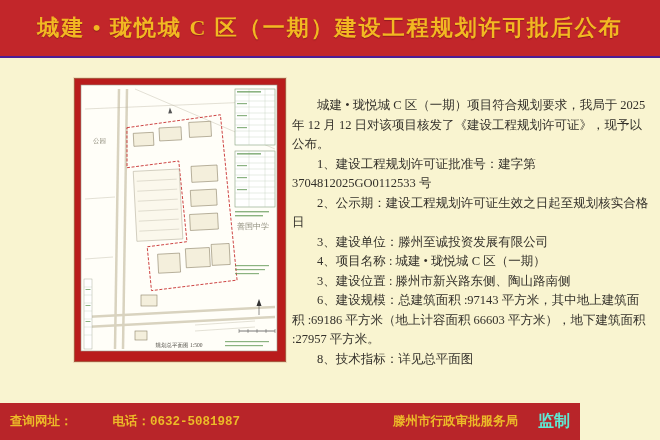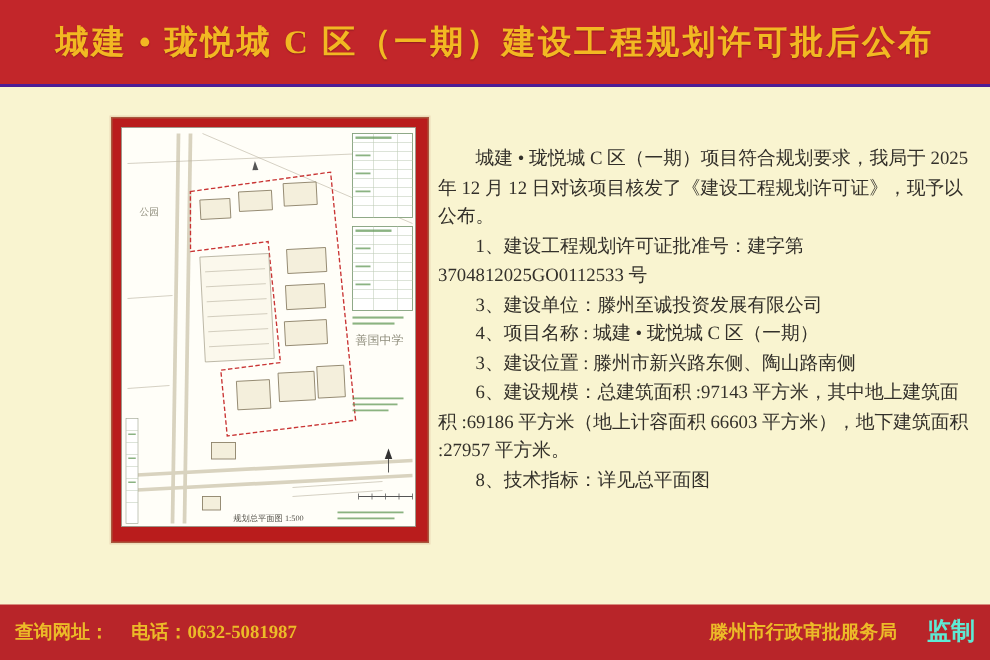--- a/index.html
+++ b/index.html
@@ -30,27 +30,27 @@
     position:absolute;left:292px;top:96px;width:358px;
     color:#33302a;font-size:12.5px;line-height:19.5px;
   }
   .notice .ntitle{
     text-align:center;font-weight:bold;font-size:14px;letter-spacing:3px;
     margin:0 0 6px 0;color:#2c2924;
   }
   .notice p{margin:0;text-indent:2em;}
   
   .ftr{
-    position:absolute;left:0;top:403px;width:660px;height:37px;
+    position:absolute;left:0;top:403px;width:580px;height:37px;
     background:#b82529;display:flex;align-items:center;
     padding:0 10px;box-sizing:border-box;
     font-size:12.5px;font-weight:bold;color:#ecba28;white-space:nowrap;
   }
   .ftr .url-group{display:flex;align-items:center;}
-  .ftr .phone{margin-left:15px;}
+  .ftr .phone{margin-left:40px;font-family:Liberation Mono, monospace;}
   .ftr .agency{margin-left:auto;}
   .ftr .seal{margin-left:20px;color:#5eead4;font-size:16px;}
   .ftr a{color:#ecba28;text-decoration:none;}
   
   .rline{stroke:#c93434;stroke-width:0.9;fill:none;stroke-dasharray:3 1.6;}
   .bld{fill:#f4efdc;stroke:#8d8269;stroke-width:0.6;}
   .road{stroke:#d9d3bf;stroke-width:2.5;fill:none;}
   .hair{stroke:#b8b2a0;stroke-width:0.4;fill:none;}
   .tbl{fill:#ffffff;stroke:#84a07c;stroke-width:0.6;}
   .trow{stroke:#bccab4;stroke-width:0.35;}
@@ -156,20 +156,21 @@
         <polygon points="184,220 186.5,227 181.5,227" fill="#333"></polygon>
         <path d="M164,252 h36" stroke="#555" stroke-width="0.8"></path>
         <path d="M164,250 v4 M173,250 v4 M182,250 v4 M191,250 v4 M200,250 v4" stroke="#555" stroke-width="0.5"></path>
       </g>
     </svg>
   </div>
 
   <div class="notice">
     <p>城建 • 珑悦城 C 区（一期）项目符合规划要求，我局于 2025 年 12 月 12 日对该项目核发了《建设工程规划许可证》，现予以公布。</p>
     <p>1、建设工程规划许可证批准号：建字第 3704812025GO0112533 号</p>
+    <p>2、公示期：建设工程规划许可证生效之日起至规划核实合格日</p>
     <p>3、建设单位：滕州至诚投资发展有限公司</p>
     <p>4、项目名称 : 城建 • 珑悦城 C 区（一期）</p>
     <p>3、建设位置 : 滕州市新兴路东侧、陶山路南侧</p>
     <p>6、建设规模：总建筑面积 :97143 平方米，其中地上建筑面积 :69186 平方米（地上计容面积 66603 平方米），地下建筑面积 :27957 平方米。</p>
     <p>8、技术指标：详见总平面图</p>
   </div>
 
   <div class="ftr">
     <span class="url-group">
       <span>查询网址：</span>

